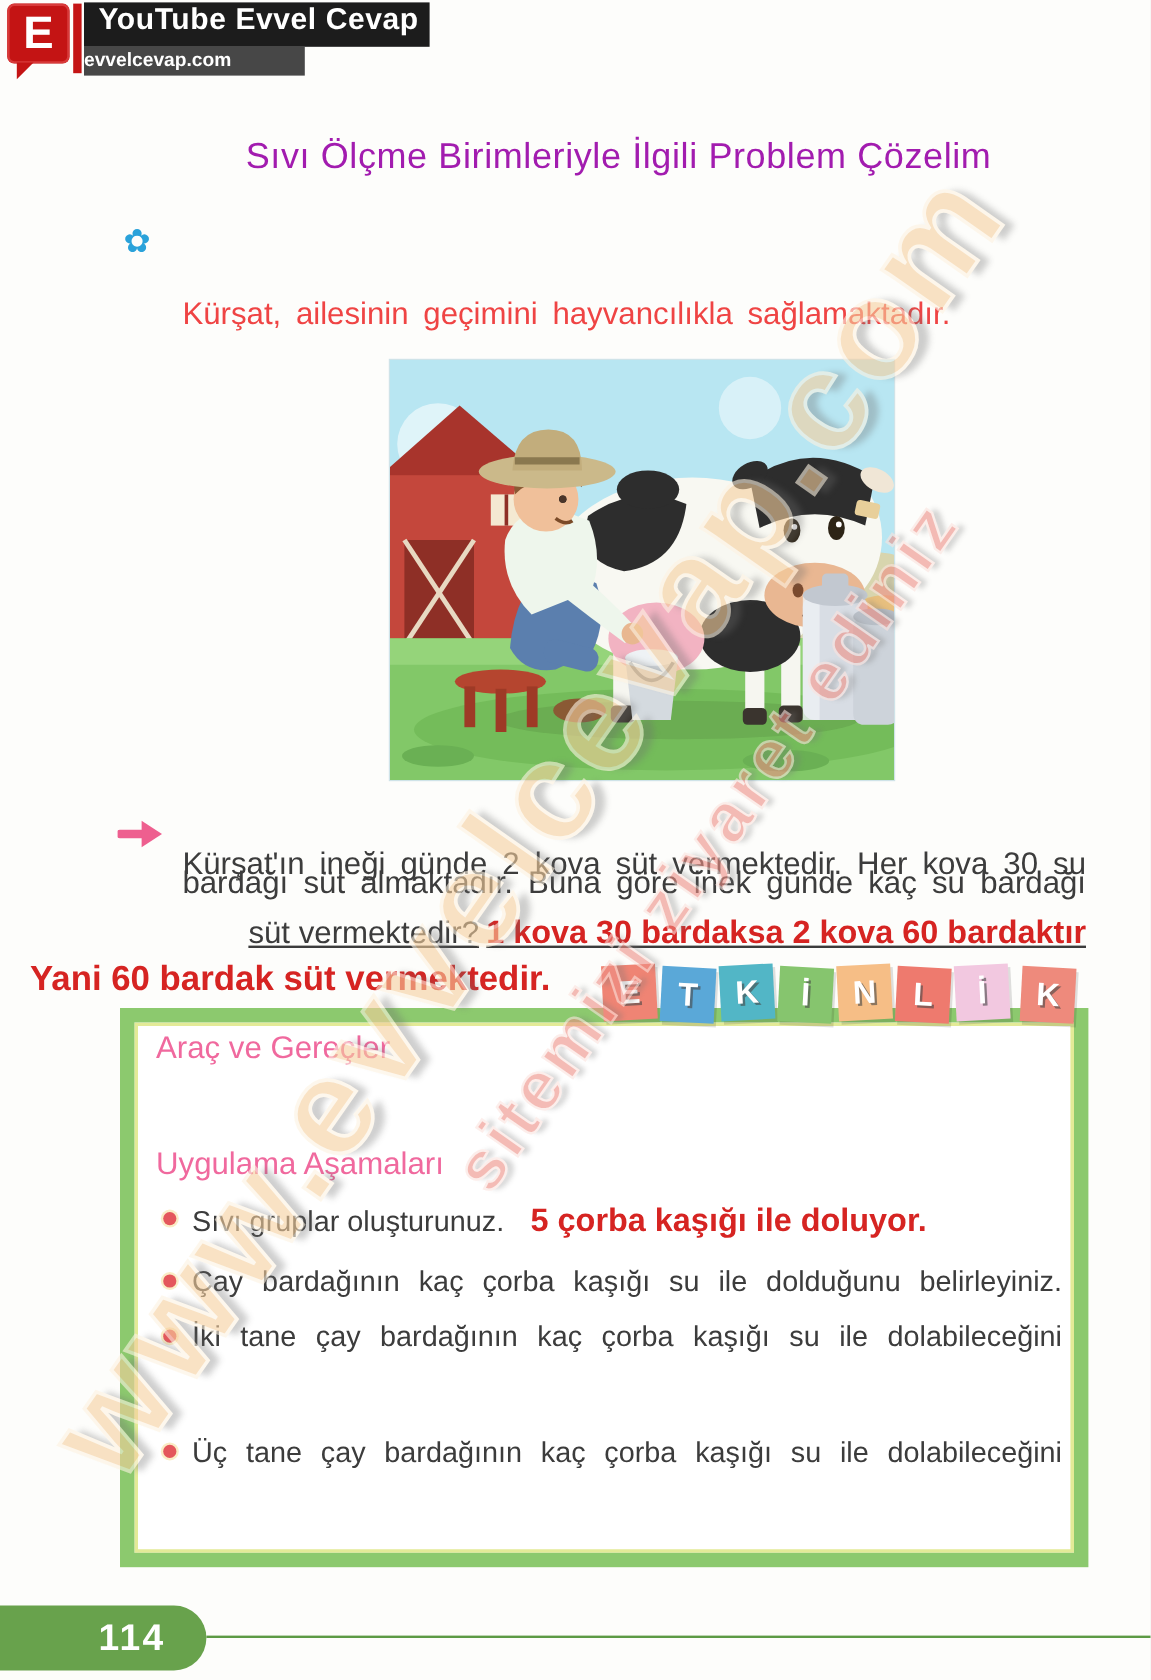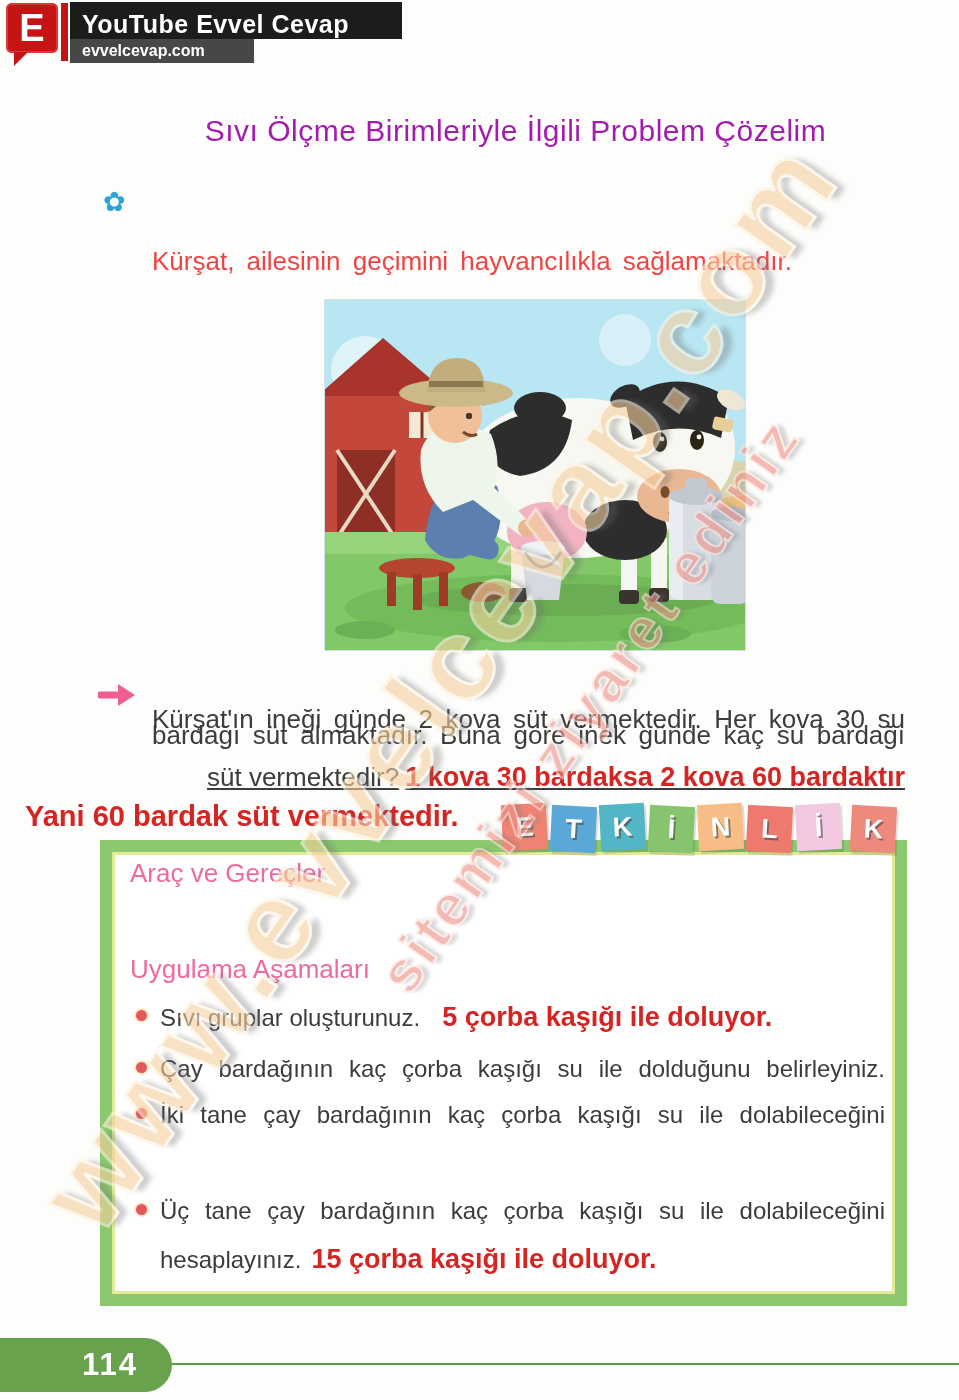--- a/index.html
+++ b/index.html
@@ -18,29 +18,29 @@
     color:#fff; font-size:38px; font-weight:bold;
     box-shadow:inset 0 0 0 2px #d83a3a;
   }
   .logo-tail {
     position:absolute; left:14px; top:52px; z-index:8;
     width:0; height:0;
     border-left:14px solid #c41414; border-bottom:14px solid transparent;
   }
   .logo-stripe { position:absolute; left:61px; top:3px; width:7px; height:58px; background:#c41414; z-index:8; }
   .channel-bar {
-    position:absolute; left:70px; top:2px; width:332px; height:37px;
+    position:absolute; left:70px; top:2px; width:288px; height:37px;
     background:#1c1c1c; color:#fff; z-index:8;
-    display:flex; align-items:flex-end; padding-left:12px;
+    display:flex; align-items:flex-start; padding-left:12px;
     font-size:25px; font-weight:bold; letter-spacing:0.5px;
   }
   .site-bar {
     position:absolute; left:70px; top:39px; width:184px; height:24px;
     background:#474747; color:#fff; z-index:8;
-    display:flex; align-items:center; padding-left:12px;
+    display:flex; align-items:center; 
     font-size:16px; font-weight:bold;
   }
 
   
   .lesson-title {
     position:absolute; left:0; right:0; top:114px; z-index:4;
     text-align:center; padding-left:72px;
     color:#a21caf; font-size:30px; font-weight:500; letter-spacing:0.5px;
   }
   .flower-bullet { position:absolute; left:103px; top:186px; z-index:4; color:#2aa2da; font-size:27px; }
@@ -265,23 +265,20 @@
     </div>
 
     <span class="step-dot d2"></span>
     <div class="step-line s2 jfull">Çay bardağının kaç çorba kaşığı su ile dolduğunu belirleyiniz.</div>
 
     <span class="step-dot d3"></span>
     <div class="step-line s3a jfull">İki tane çay bardağının kaç çorba kaşığı su ile dolabileceğini</div>
 
     <span class="step-dot d4"></span>
     <div class="step-line s4a jfull">Üç tane çay bardağının kaç çorba kaşığı su ile dolabileceğini</div>
-    <div class="step-line s4b">
-      <span>hesaplayınız.</span><span class="ans-red">15 çorba kaşığı ile doluyor.</span>
-    </div>
   </div>
 
   <div class="watermark">
     <div class="wm1">www.evvelcevap.com</div>
     <div class="wm2">sitemizi ziyaret ediniz</div>
   </div>
 
   <div class="page-pill">
     <span>114</span>
   </div>

